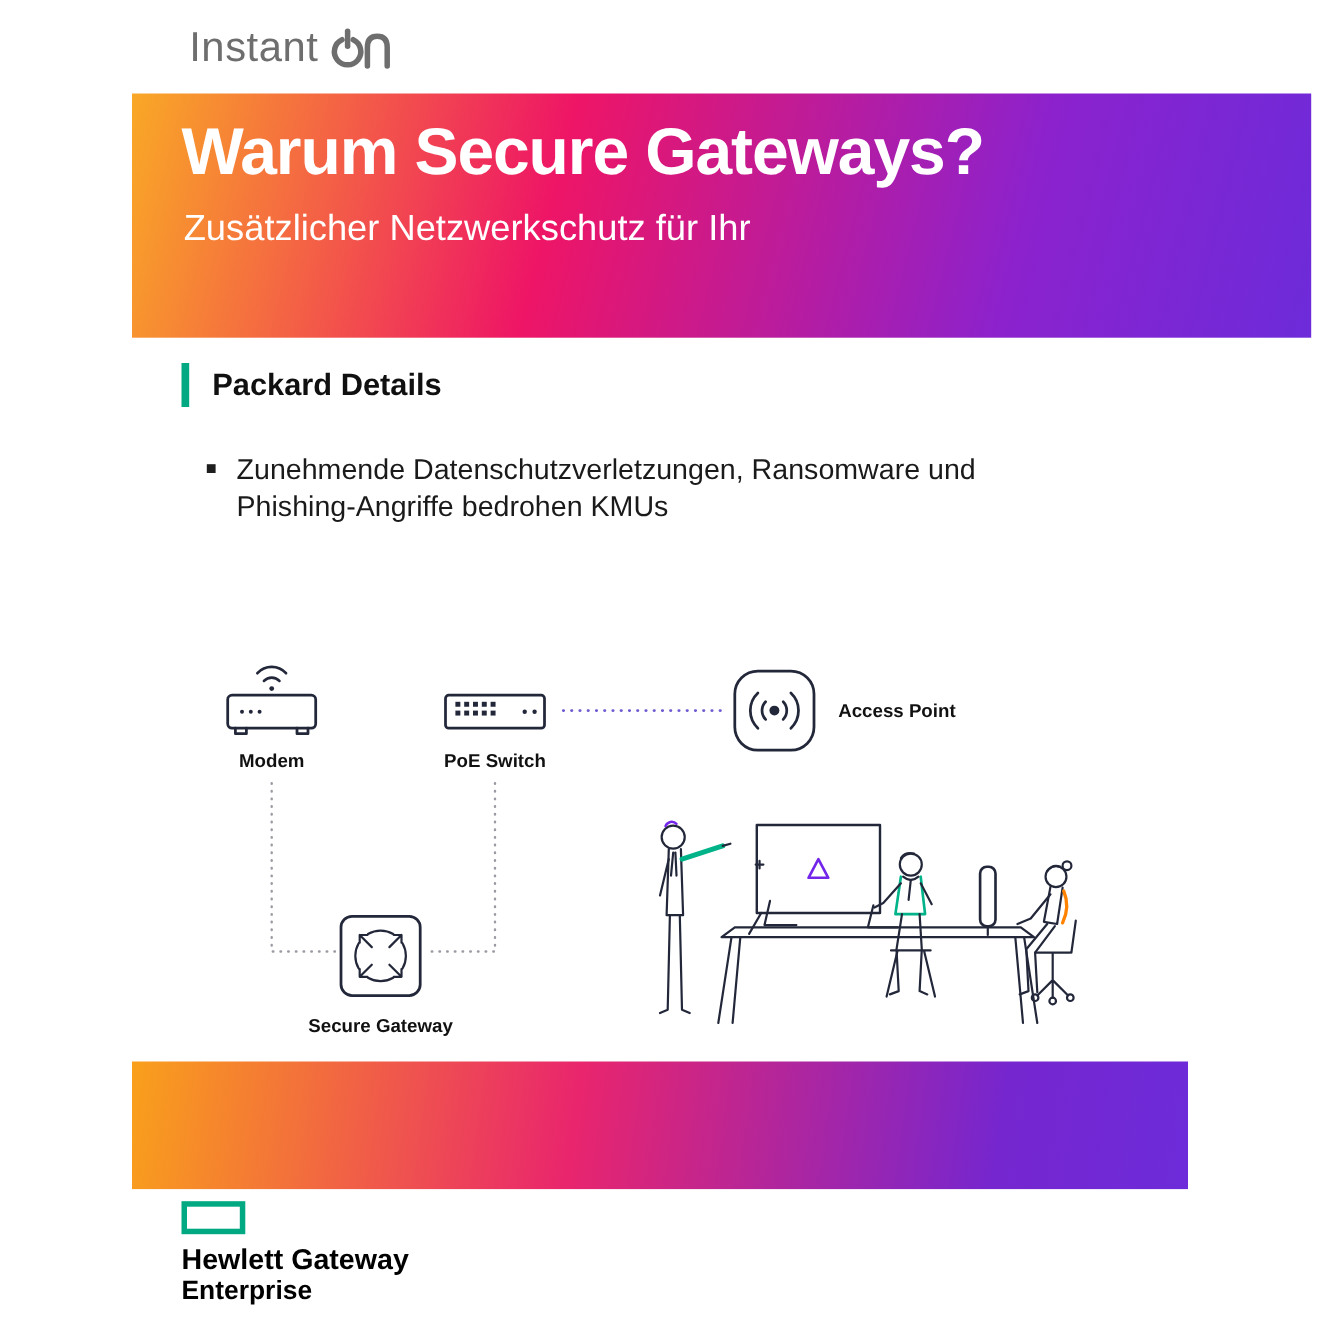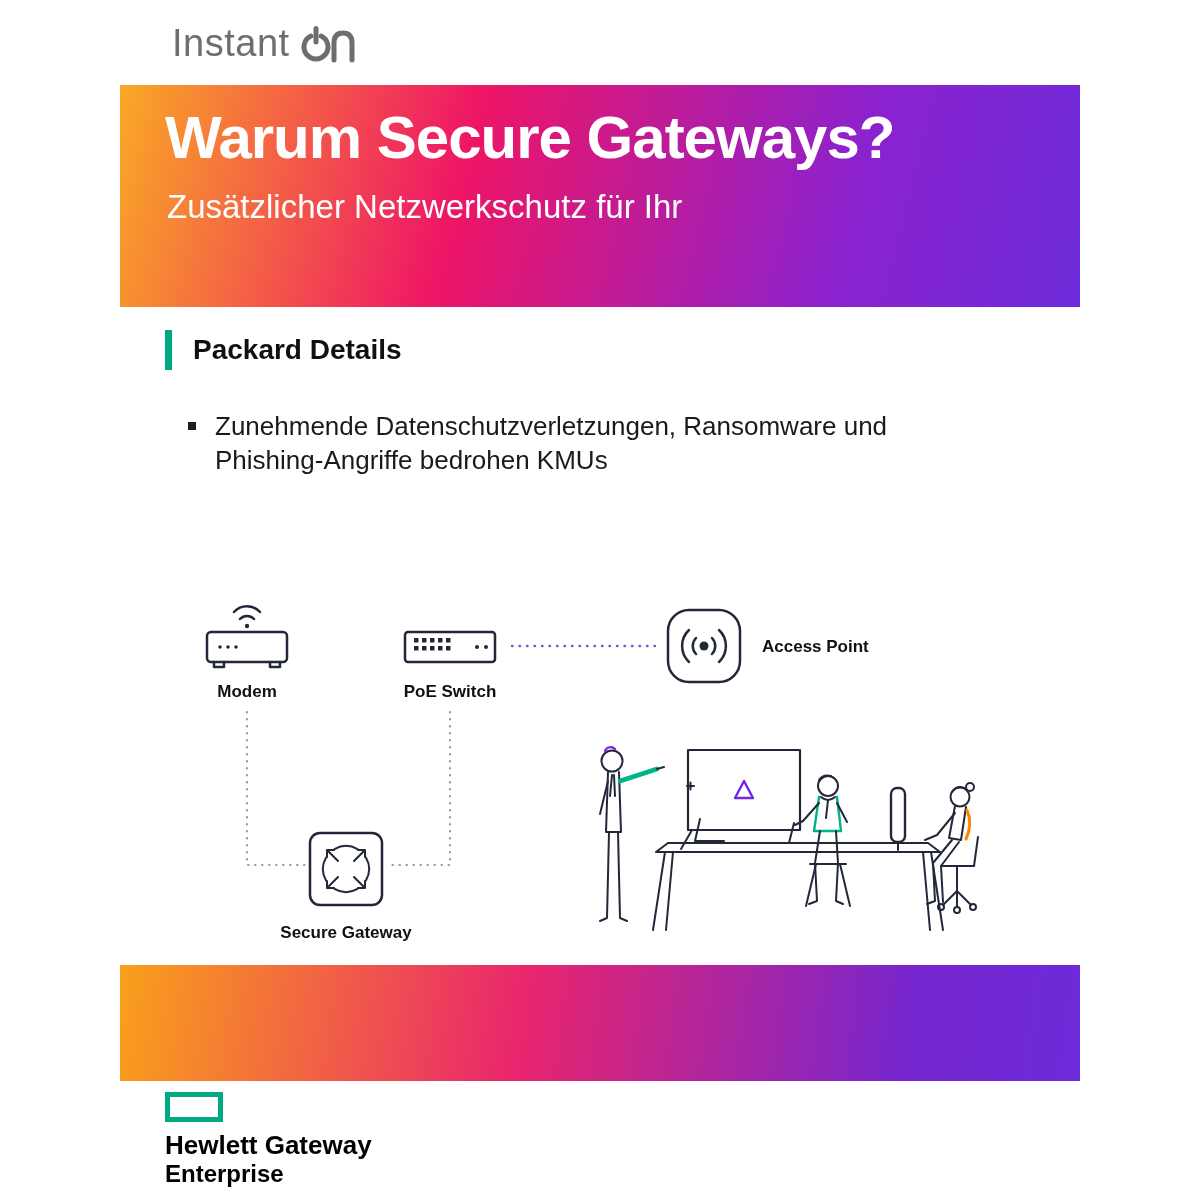--- a/index.html
+++ b/index.html
@@ -7,21 +7,21 @@
     width:1200px;height:1200px;position:relative;background:#ffffff;
     font-family:"Liberation Sans",sans-serif;color:#1a1a1a;overflow:hidden;
   }
   
   .instant-logo{position:absolute;left:172px;top:18px;display:flex;align-items:center;color:#6e6e6e}
   .instant-text{font-size:38px;font-weight:400;letter-spacing:.5px;line-height:46px}
   .instant-glyph{margin-left:10px;margin-top:3px}
 
   
   .banner{
-    position:absolute;left:120px;top:85px;width:960px;height:222px;
+    position:absolute;left:120px;top:85px;width:1072px;height:222px;
     background:linear-gradient(104deg,#F9A826 0%,#EE1566 36%,#8B22CE 75%,#6D2BD9 100%);
   }
   .banner-title{position:absolute;left:45px;top:18px;font-size:60px;font-weight:bold;color:#fff;letter-spacing:-1px}
   .banner-sub{position:absolute;left:47px;top:102px;font-size:33px;color:#fff;line-height:1.24;font-weight:400}
 
   
   .details-heading{position:absolute;left:165px;top:330px;display:flex;align-items:center}
   .green-bar{width:7px;height:40px;background:#01A982;margin-right:21px}
   .heading-text{font-size:28px;font-weight:bold;color:#101010}
 

